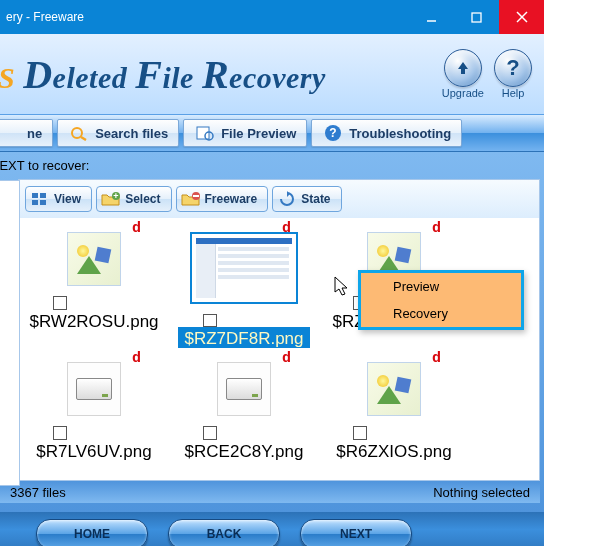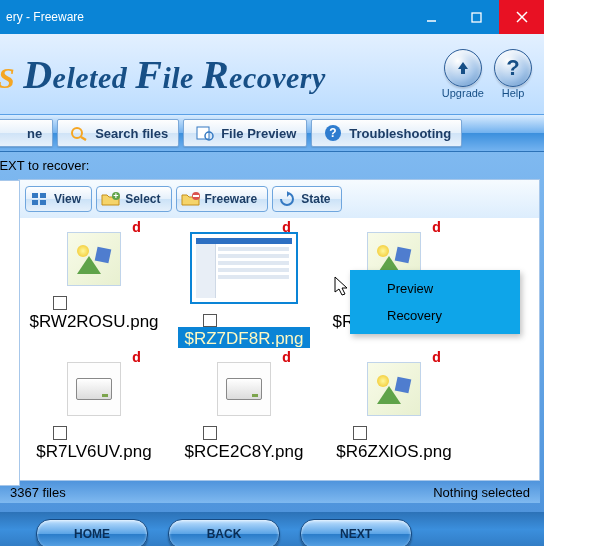--- a/index.html
+++ b/index.html
@@ -38,21 +38,21 @@
 .cell{width:150px;display:flex;flex-direction:column;align-items:center;padding-top:8px;position:relative}
 .dflag{position:absolute;top:2px;right:28px;color:#d9090f;font-weight:bold;font-family:"Courier New",monospace;font-size:15px}
 .thumb{width:52px;height:52px;border:1px solid #c0d4ea;background:linear-gradient(#fff,#eef5fc);display:flex;align-items:center;justify-content:center;margin:6px 0}
 .thumb.photo{background:linear-gradient(135deg,#f8fbe8,#e8f0d0)}
 .thumb.none{background:#fdfdfd;border-color:#d5d5d5}
 .thumb.sel{width:96px;height:70px;border:2px solid #0a84d6;background:#fff;padding:4px}
 .chk{width:12px;height:12px;border:1px solid #555;background:#fff;align-self:flex-start;margin-left:34px;margin-top:4px}
 .fname{font-size:17px;padding:2px 6px;max-width:130px;overflow:hidden;text-overflow:ellipsis;white-space:nowrap}
 .fname.sel{background:#0a84d6;color:#fef9c3}
 
-.context{position:absolute;left:350px;top:270px;width:160px;background:#0ea5e9;border:5px solid #0ea5e9;box-shadow:2px 3px 6px rgba(0,0,0,.25);z-index:20}
+.context{position:absolute;left:358px;top:270px;width:160px;background:#fdba74;border:3px solid #0ea5e9;box-shadow:2px 3px 6px rgba(0,0,0,.25);z-index:20}
 .context .mi{padding:6px 10px 6px 32px;font-size:13px}
 .cursor{position:absolute;left:334px;top:276px;z-index:21}
 
 .statusbar{height:22px;background:linear-gradient(#4f94dc,#7fb9f0);display:flex;align-items:center;font-size:13px;padding:0 10px}
 .statusbar .right{margin-left:auto}
 
 .footer{height:44px;background:linear-gradient(#2c72b7,#3b8fdd 40%,#2c72b7);display:flex;align-items:center;gap:20px;padding-left:36px}
 .navbtn{width:110px;height:28px;border-radius:14px;background:linear-gradient(#bfe0ff,#5ba4e6 49%,#2a7cc9 50%,#5ba4e6);border:1px solid #164a82;box-shadow:inset 0 1px 3px rgba(255,255,255,.7),0 2px 2px rgba(0,0,0,.3);display:flex;align-items:center;justify-content:center;font-weight:bold;color:#0a2e56;font-size:12px}
 
 

